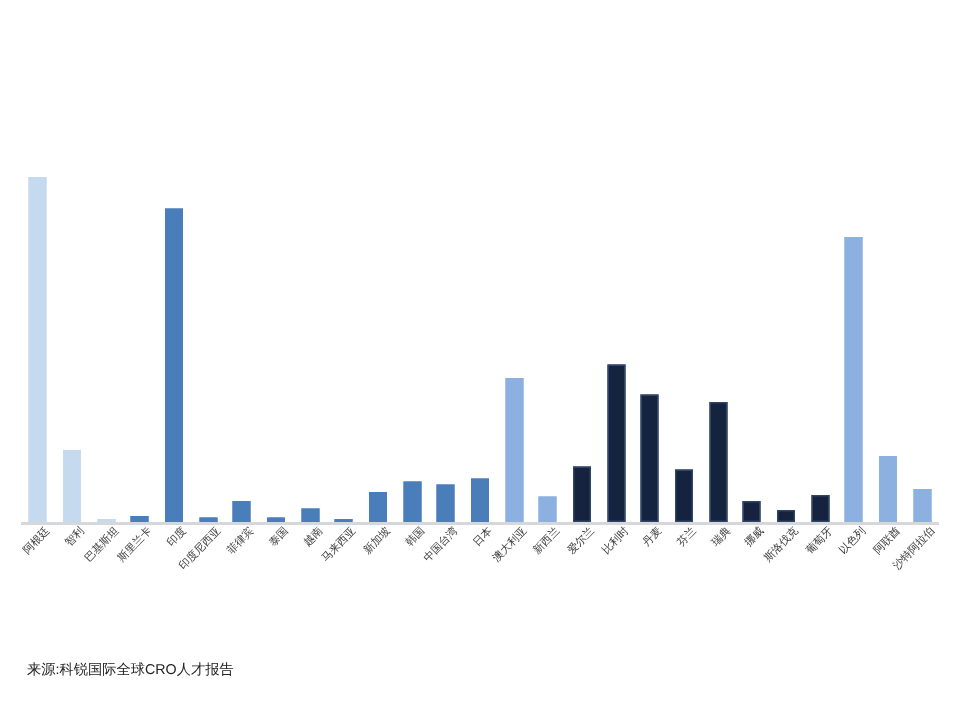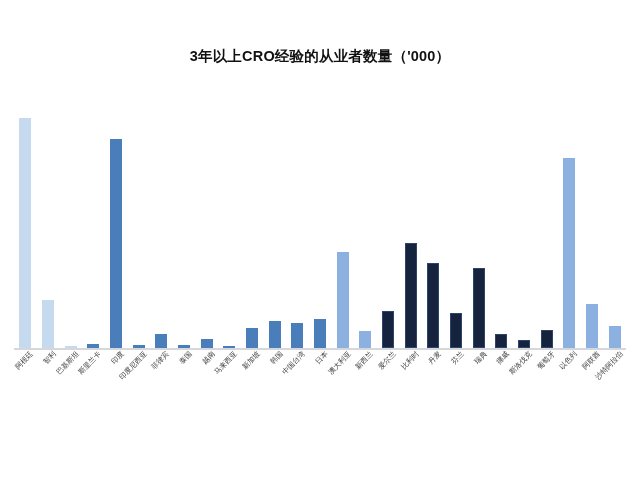--- a/index.html
+++ b/index.html
@@ -85,21 +85,20 @@
     font-size: 9.5px;
     color: #222222;
     white-space: nowrap;
   }
 </style>
 </head>
 <body>
 
 <div id="chart-root">
 
-  <div id="chart-title">3年以上CRO经验的从业者数量（'000）</div>
 
   <div id="plot-area">
     <div id="bars-layer">
         <div class="bar" title="阿根廷" style="left: 5.33333px; width: 12px; height: 229.896px; background: rgb(197, 217, 239); border: 1px solid rgb(197, 217, 239);"></div>
         <div class="bar" title="智利" style="left: 28px; width: 12px; height: 48.112px; background: rgb(197, 217, 239); border: 1px solid rgb(197, 217, 239);"></div>
         <div class="bar" title="巴基斯坦" style="left: 50.6667px; width: 12px; height: 0px; background: rgb(197, 217, 239); border: 1px solid rgb(197, 217, 239);"></div>
         <div class="bar" title="斯里兰卡" style="left: 73.3333px; width: 12px; height: 3.968px; background: rgb(74, 126, 187); border: 1px solid rgb(74, 126, 187);"></div>
         <div class="bar" title="印度" style="left: 96px; width: 12px; height: 209.064px; background: rgb(74, 126, 187); border: 1px solid rgb(74, 126, 187);"></div>
         <div class="bar" title="印度尼西亚" style="left: 118.667px; width: 12px; height: 2.976px; background: rgb(74, 126, 187); border: 1px solid rgb(74, 126, 187);"></div>
         <div class="bar" title="菲律宾" style="left: 141.333px; width: 12px; height: 13.888px; background: rgb(74, 126, 187); border: 1px solid rgb(74, 126, 187);"></div>
@@ -151,14 +150,15 @@
       <div class="tick-label" style="left: 446px;">芬兰</div>
       <div class="tick-label" style="left: 468.667px;">瑞典</div>
       <div class="tick-label" style="left: 491.333px;">挪威</div>
       <div class="tick-label" style="left: 514px;">斯洛伐克</div>
       <div class="tick-label" style="left: 536.667px;">葡萄牙</div>
       <div class="tick-label" style="left: 559.333px;">以色列</div>
       <div class="tick-label" style="left: 582px;">阿联酋</div>
       <div class="tick-label" style="left: 604.667px;">沙特阿拉伯</div>
     </div>
 
+  <div id="source-note">来源:科锐国际全球CRO人才报告</div>
 
 </div>
 
 </body></html>

